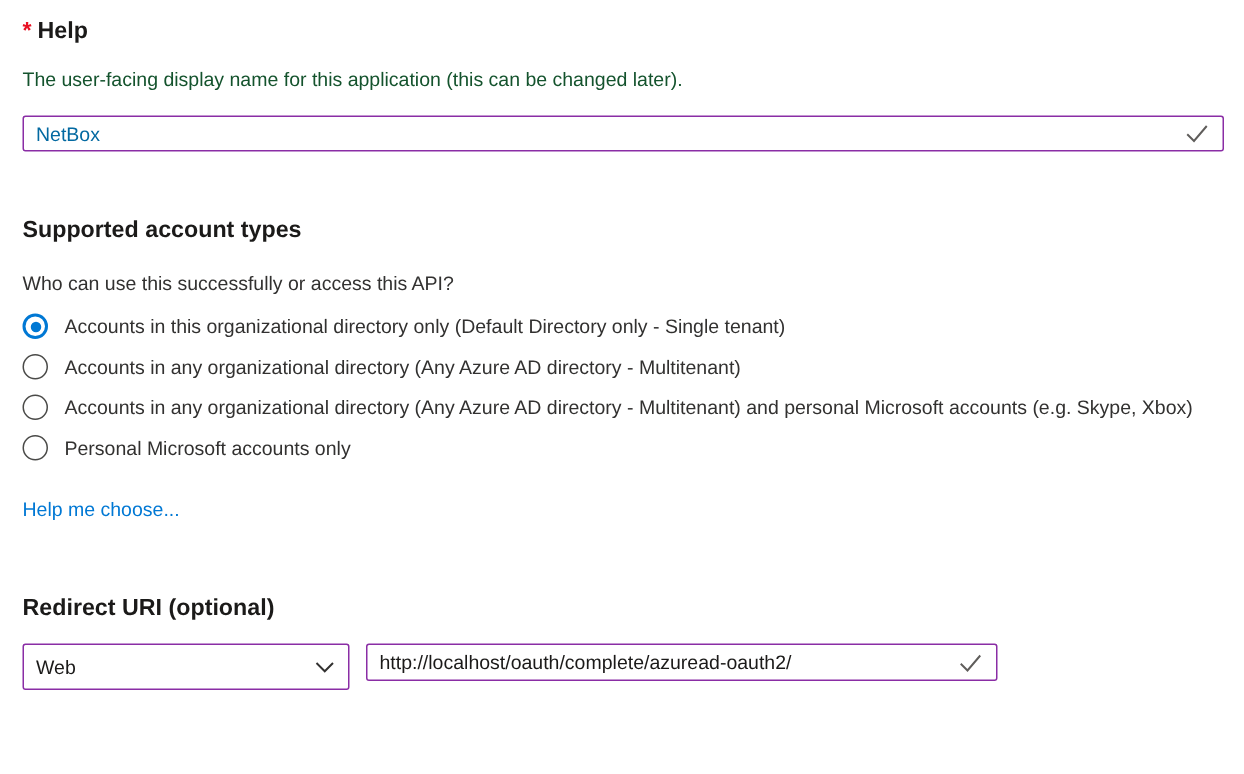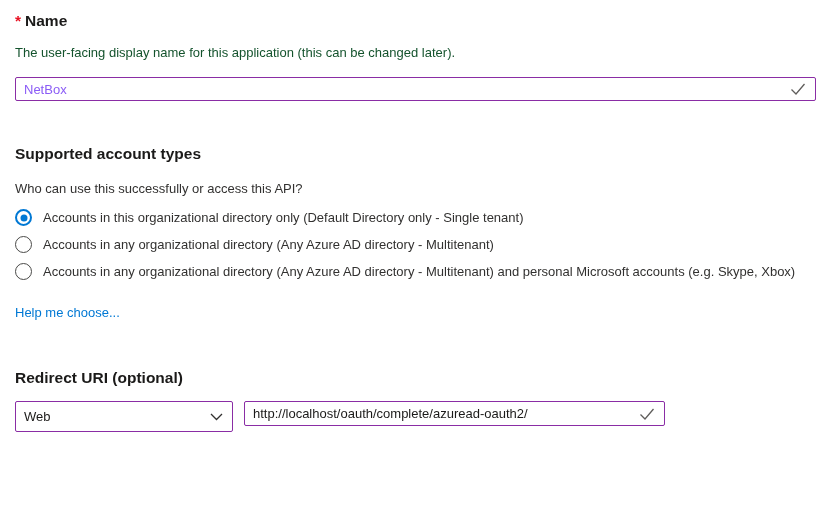--- a/index.html
+++ b/index.html
@@ -37,21 +37,21 @@
     position: relative;
     margin-top: 15px;
     height: 24px;
     border: 1px solid #8a2da5;
     border-radius: 2px;
     background: #ffffff;
     display: flex;
     align-items: center;
     padding: 0 30px 0 8px;
     font-size: 13px;
-    color: #8b5cf6;
+    color: #0369a1;
   }
   .textbox .check {
     position: absolute;
     right: 9px;
     top: 50%;
     transform: translateY(-50%);
     display: flex;
   }
   .section-gap-1 { margin-top: 42px; }
   .question-text {
@@ -154,21 +154,21 @@
     display: flex;
   }
 </style>
 </head>
 <body>
 
 <div class="page">
 
   
   <div class="section-title">
-    <span class="required-marker">*</span><span>Name</span>
+    <span class="required-marker">*</span><span>Help</span>
   </div>
   <div class="desc-text">The user-facing display name for this application (this can be changed later).</div>
   <div class="textbox">
     <span>NetBox</span>
     <span class="check">
       <svg width="16" height="13" viewBox="0 0 16 13">
           <path d="M1.5 7 L6 11.5 L14.5 1.5" fill="none" stroke="#5f5d5b" stroke-width="1.3"></path>
         </svg>
     </span>
   </div>
@@ -183,20 +183,24 @@
       <span class="radio-label">Accounts in this organizational directory only (Default Directory only - Single tenant)</span>
     </div>
     <div class="radio-row">
       <span class="radio-control"></span>
       <span class="radio-label">Accounts in any organizational directory (Any Azure AD directory - Multitenant)</span>
     </div>
     <div class="radio-row">
       <span class="radio-control"></span>
       <span class="radio-label">Accounts in any organizational directory (Any Azure AD directory - Multitenant) and personal Microsoft accounts (e.g. Skype, Xbox)</span>
     </div>
+    <div class="radio-row">
+      <span class="radio-control"></span>
+      <span class="radio-label">Personal Microsoft accounts only</span>
+    </div>
   </div>
 
   <a class="help-link">Help me choose...</a>
 
   
   <div class="section-title section-gap-2">Redirect URI (optional)</div>
 
   <div class="uri-row">
     <div class="select-box">
       <span>Web</span>

